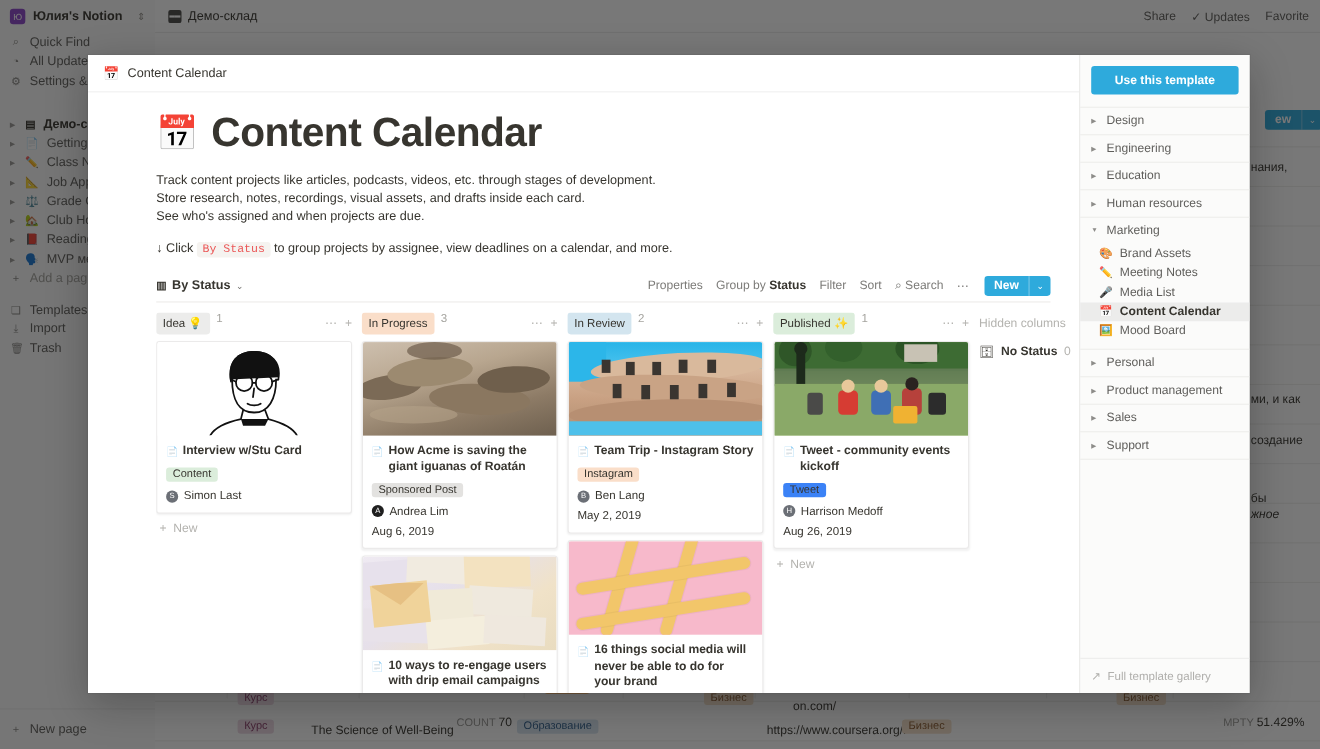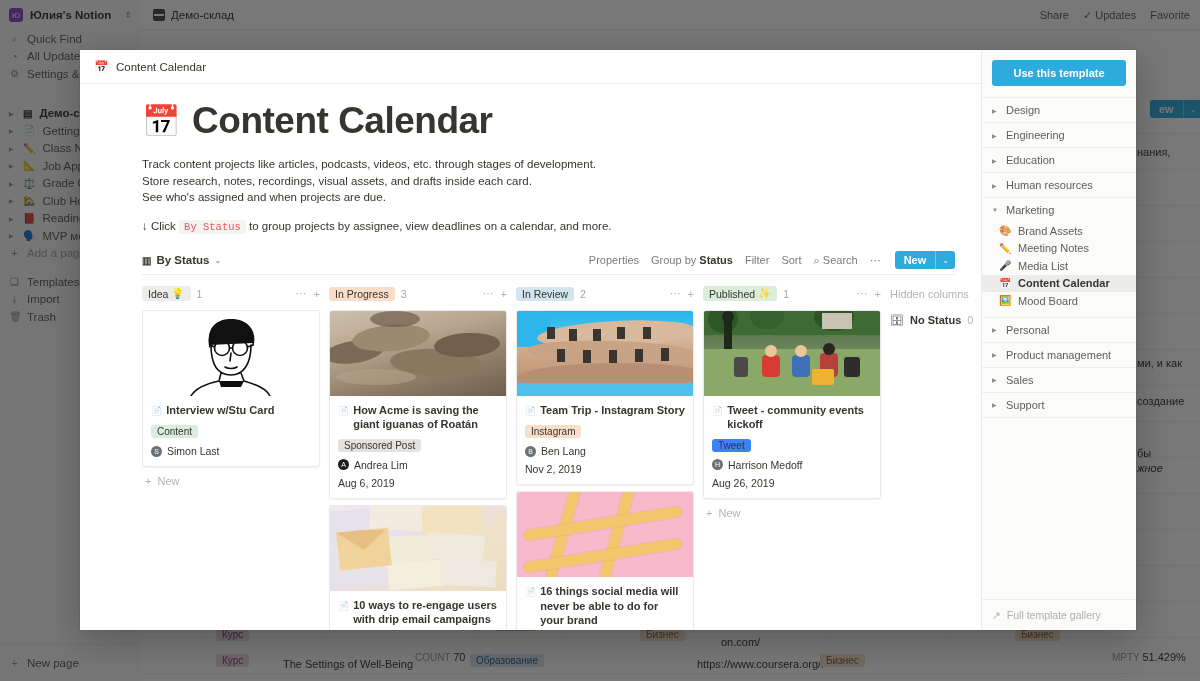--- a/index.html
+++ b/index.html
@@ -165,21 +165,21 @@
   .new-btn .div { width: 1px; align-self: stretch; background: rgba(255,255,255,0.35); }
   .new-btn .cv { padding: 3px 6px; font-size: 8px; }
 
   
   .board {
     margin-top: 9px; display: flex; gap: 0;
     padding-left: 0; overflow: hidden;
   }
   .board-col { width: 178px; flex: none; margin-right: 9px; }
   .col-head {
-    display: flex; align-items: center; gap: 6px;
+    display: flex; gap: 6px;
     height: 20px; font-size: 11px;
   }
   .col-tag {
     font-size: 10.5px; padding: 1px 6px; border-radius: 3px; color: #37352f;
     display: flex; align-items: center; gap: 3px; white-space: nowrap;
   }
   .col-count { color: #a5a49f; font-size: 10.5px; }
   .col-tools { margin-left: auto; display: flex; align-items: center; gap: 7px;
                color: #b4b3af; font-size: 11px; }
 
@@ -413,21 +413,21 @@
       <div class="bg-row"></div>
       <div class="bg-row"></div>
     </div>
 
     <span class="bg-txt" style="left:996px;top:116px;">нания,</span>
     <span class="bg-txt" style="left:996px;top:327px;">ми, и как</span>
     <span class="bg-txt" style="left:996px;top:365px;">создание</span>
     <span class="bg-txt" style="left:996px;top:417px;">бы</span>
     <span class="bg-txt" style="left:996px;top:432px;font-style:italic;">жное</span>
     <span class="bg-txt" style="left:580px;top:606px;">on.com/</span>
-    <span class="bg-txt" style="left:142px;top:628px;">The Settings of Well-Being</span>
+    <span class="bg-txt" style="left:142px;top:628px;">The Science of Well-Being</span>
     <span class="bg-txt" style="left:556px;top:628px;">https://www.coursera.org/l</span>
 
     <span class="bg-chip" style="left:75px;top:624px;background:#ecd9e4;color:#8a3d6a;">Курс</span>
     <span class="bg-chip" style="left:329px;top:624px;background:#d6e4f0;color:#2f5d8a;">Образование</span>
     <span class="bg-chip" style="left:679px;top:624px;background:#f3e0c8;color:#8a5a2f;">Бизнес</span>
     <span class="bg-chip" style="left:75px;top:598px;background:#ecd9e4;color:#8a3d6a;">Курс</span>
     <span class="bg-chip" style="left:354px;top:588px;background:#fdba74;color:#2f5d8a;">Образ</span>
     <span class="bg-chip" style="left:499px;top:598px;background:#f3e0c8;color:#8a5a2f;">Бизнес</span>
     <span class="bg-chip" style="left:874px;top:598px;background:#f3e0c8;color:#8a5a2f;">Бизнес</span>
 
@@ -647,21 +647,21 @@
             <div class="card-body">
               <div class="card-title">
                 <span class="pg">📄</span>
                 <span>Team Trip - Instagram Story</span>
               </div>
               <span class="card-tag" style="background:#fadec9;">Instagram</span>
               <div class="card-person">
                 <span class="av" style="background:#6b6f76;">B</span>
                 <span>Ben Lang</span>
               </div>
-              <div class="card-date">Nov 2, 2019</div>
+              <div class="card-date">May 2, 2019</div>
             </div>
           </div>
 
           <div class="card">
             <div class="card-img ph-pink">
               <div class="bread" style="left:42px;top:-16px;width:11px;height:104px;transform:rotate(16deg);"></div>
               <div class="bread" style="left:96px;top:-16px;width:11px;height:104px;transform:rotate(16deg);"></div>
               <div class="bread" style="left:6px;top:26px;width:160px;height:11px;transform:rotate(-9deg);"></div>
               <div class="bread" style="left:6px;top:58px;width:160px;height:11px;transform:rotate(-9deg);"></div>
             </div>

